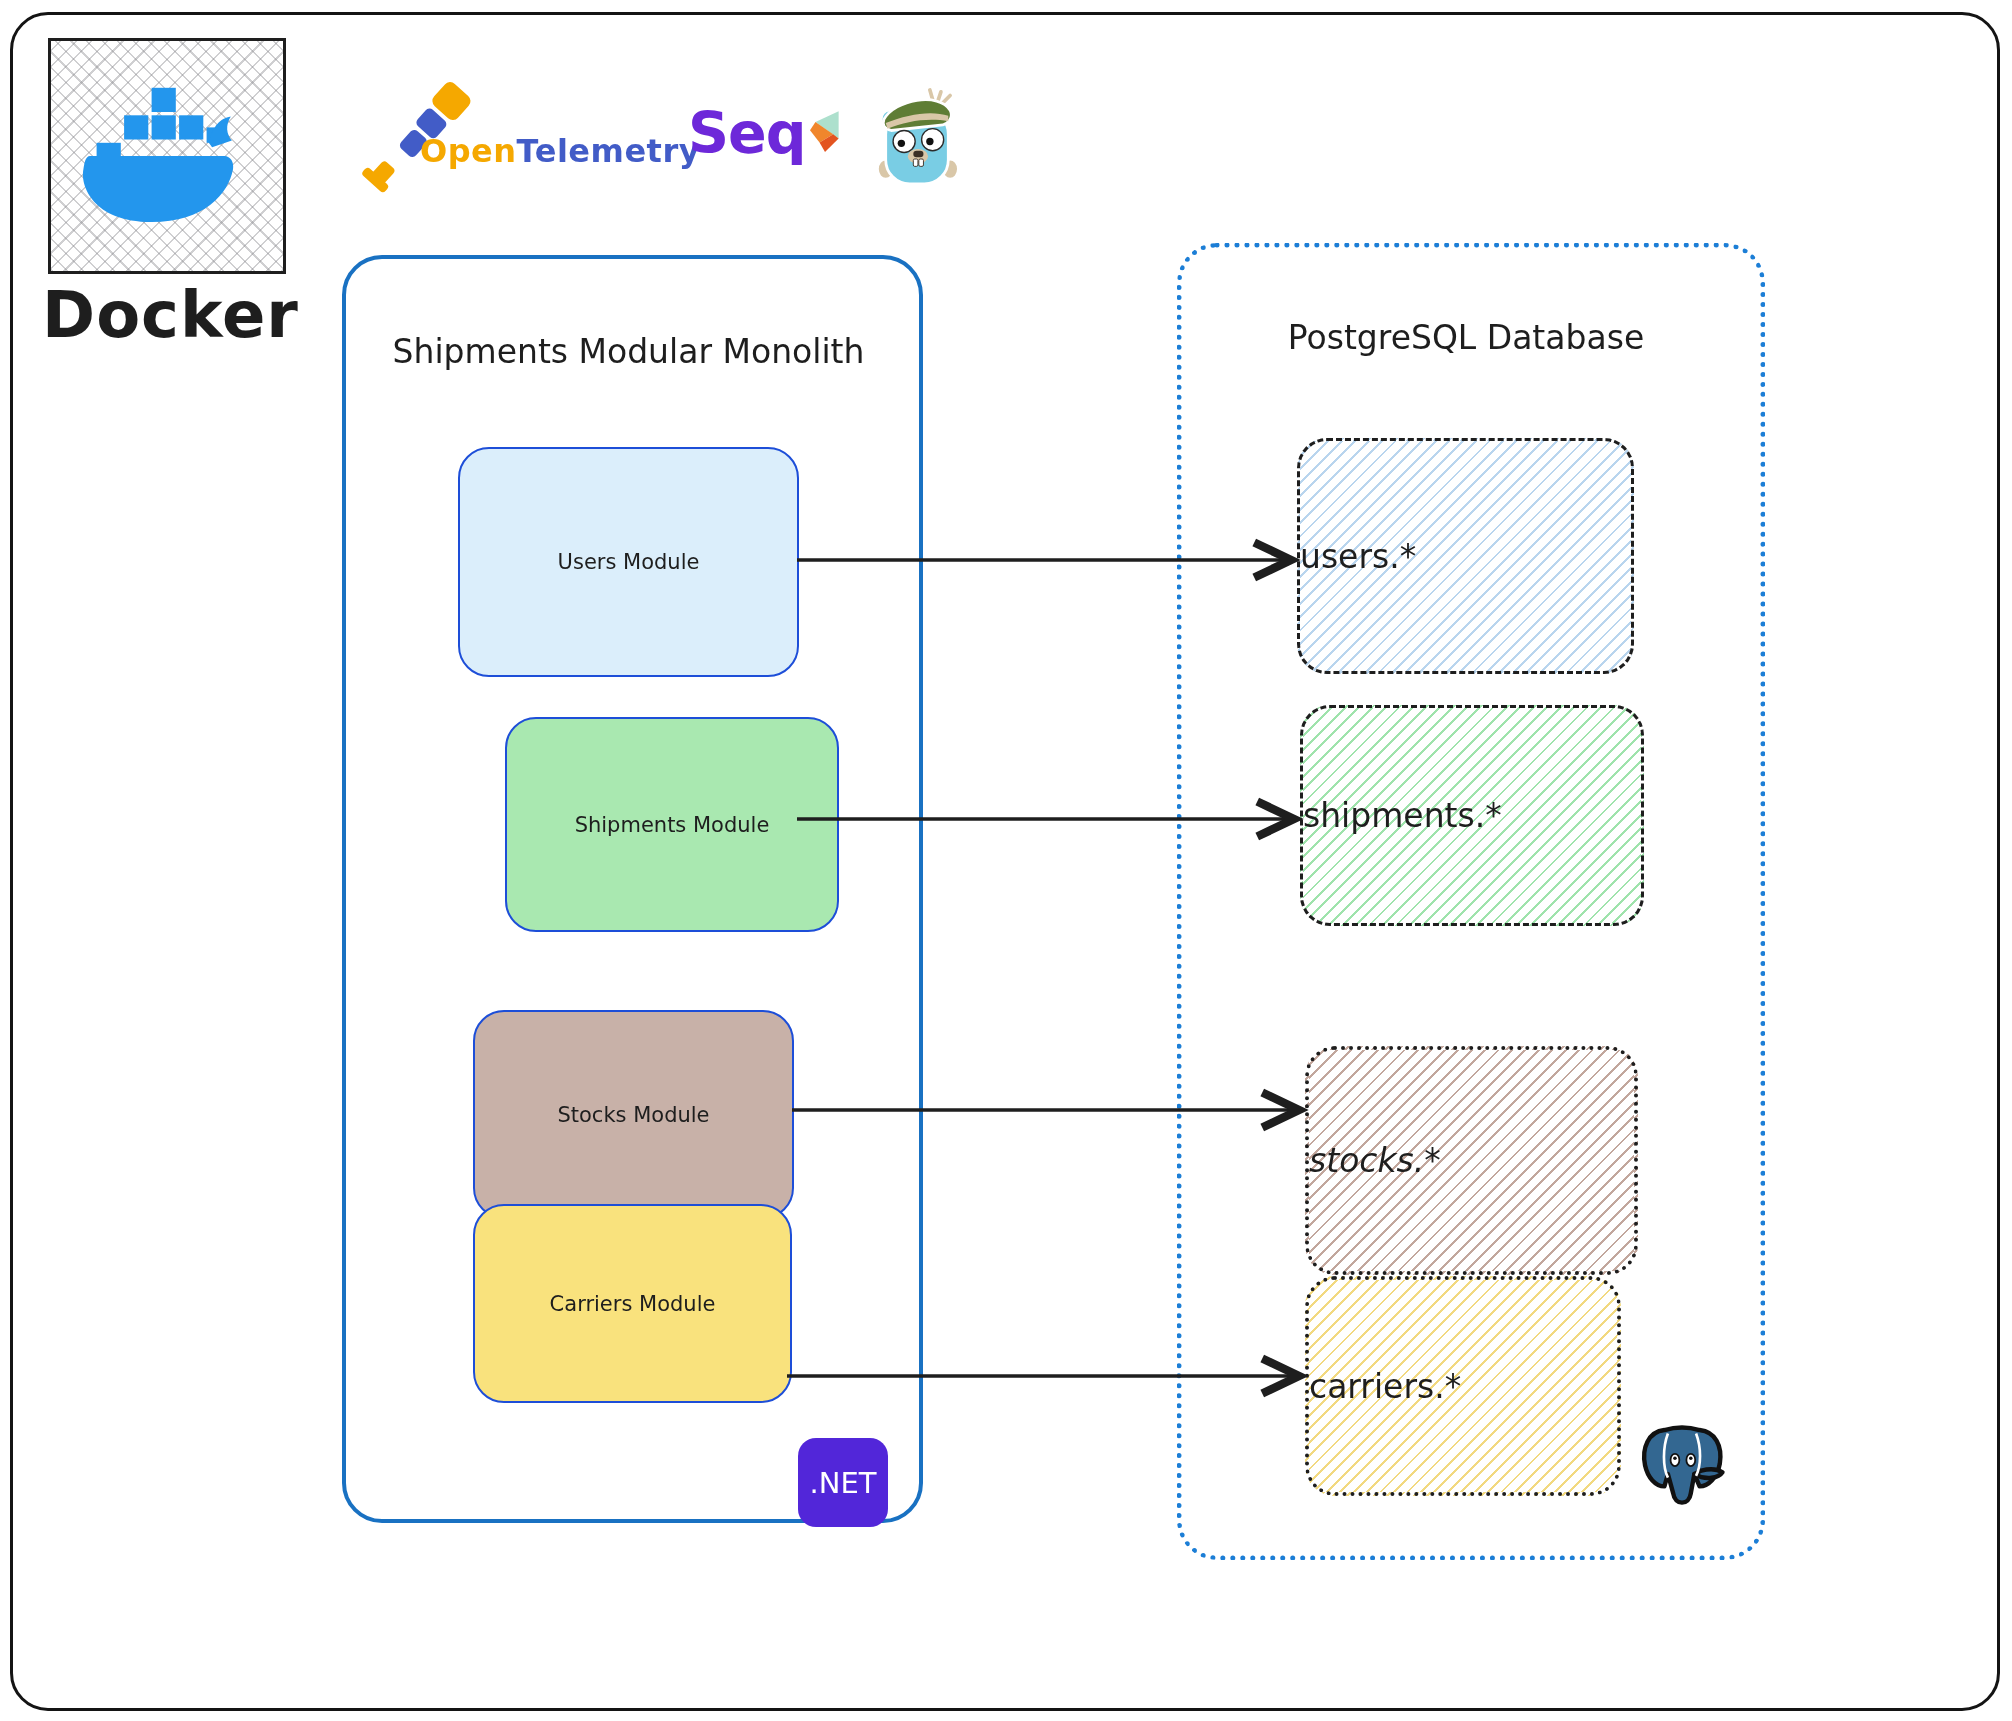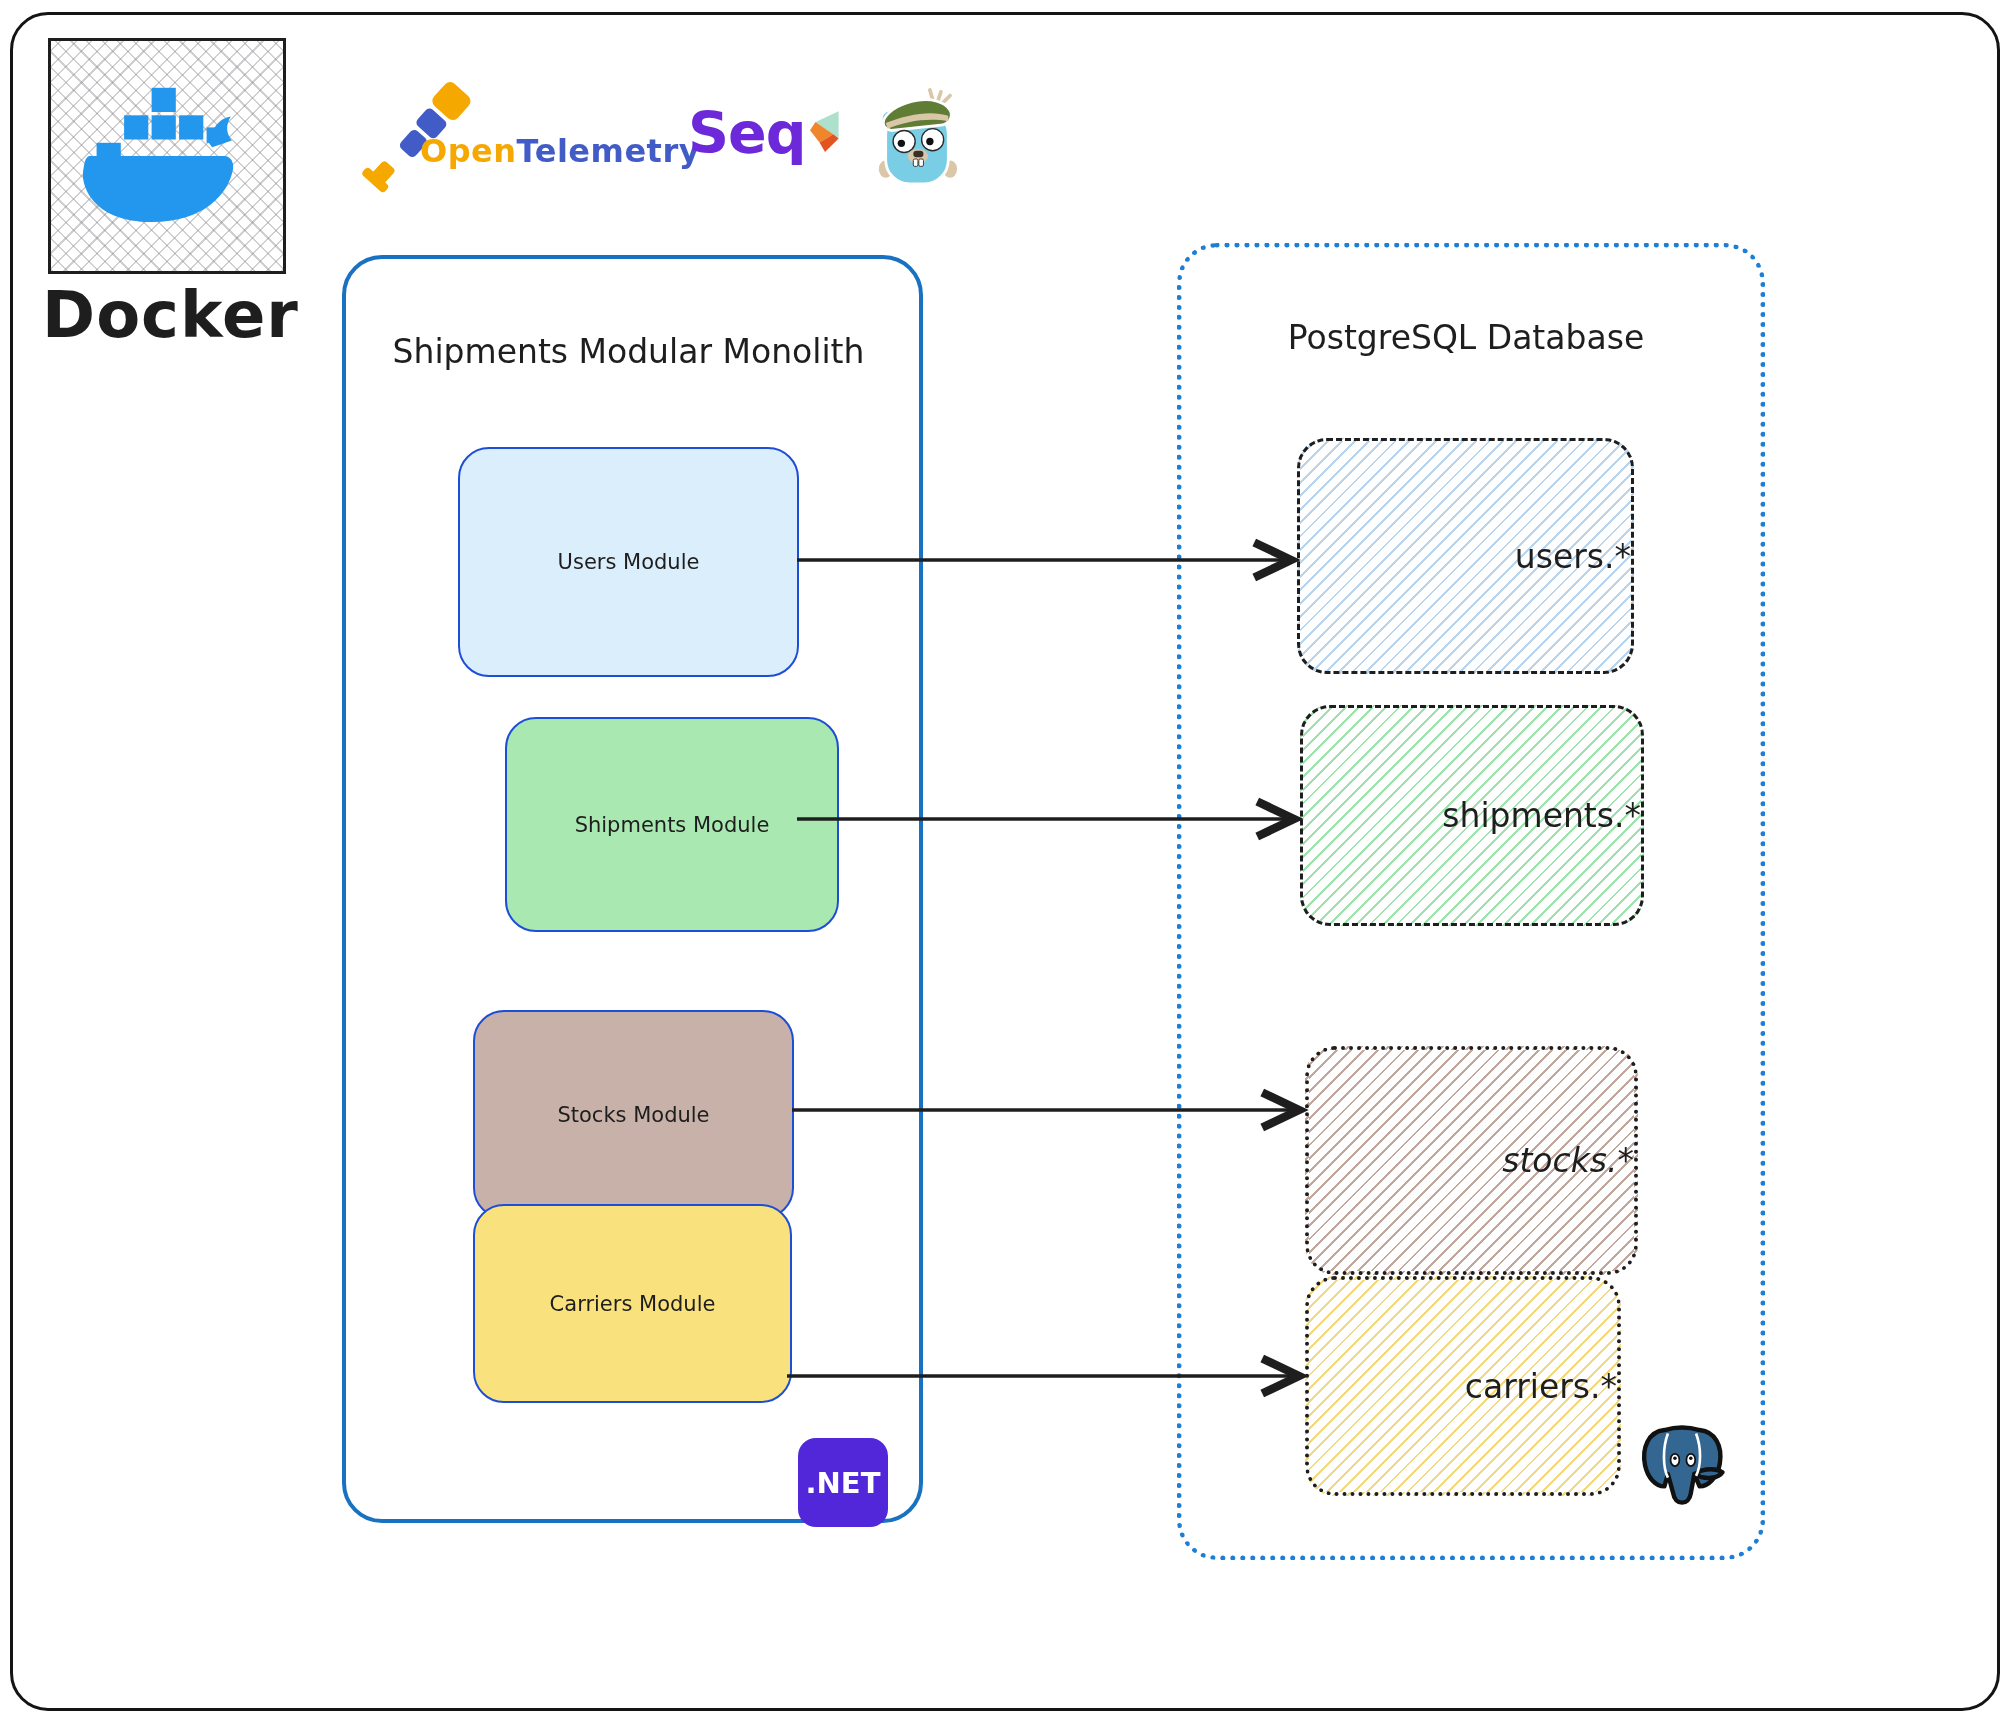--- a/index.html
+++ b/index.html
@@ -62,32 +62,32 @@
   .mod-users   {left:458px;top:447px;width:337px;height:226px;}
   .mod-ship    {left:465px;top:717px;width:330px;height:211px;margin-left:40px;}
   .mod-stocks  {left:473px;top:1010px;width:317px;height:205px;}
   .mod-carriers{left:473px;top:1204px;width:315px;height:195px;}
 
   
   .schema{
     border:3.5px dashed #1e1e1e;border-radius:30px;
     background-image:repeating-linear-gradient(135deg,var(--hatch,#ddd) 0 2px,transparent 2px 9.5px);
     background-color:#fff;
-    display:flex;align-items:center;justify-content:flex-end;
+    display:flex;align-items:center;justify-content:flex-start;
     font-size:33px;white-space:nowrap;
   }
   .sch-users   {left:1297px;top:438px;width:331px;height:230px;}
   .sch-ship    {left:1300px;top:705px;width:338px;height:215px;}
   .sch-stocks  {left:1305px;top:1046px;width:325px;height:221px;border-width:4px;font-style:italic;}
   .sch-carriers{left:1305px;top:1276px;width:308px;height:212px;border-width:4px;}
 
   
   .dotnet{
     left:798px;top:1438px;width:90px;height:89px;border-radius:18px;
-    background:#5226d9;color:#fff;font-weight:bold;font-size:29px;
+    background:#5226d9;color:#fff;font-weight:normal;font-size:29px;
     display:flex;align-items:center;justify-content:center;letter-spacing:0;
   }
 
   .arrows{left:0;top:0;width:2012px;height:1721px;pointer-events:none;}
   .pg-elephant{left:1638px;top:1422px;width:88px;height:90px;}
 </style>
 </head>
 <body>
 
 <div class="abs frame"></div>

